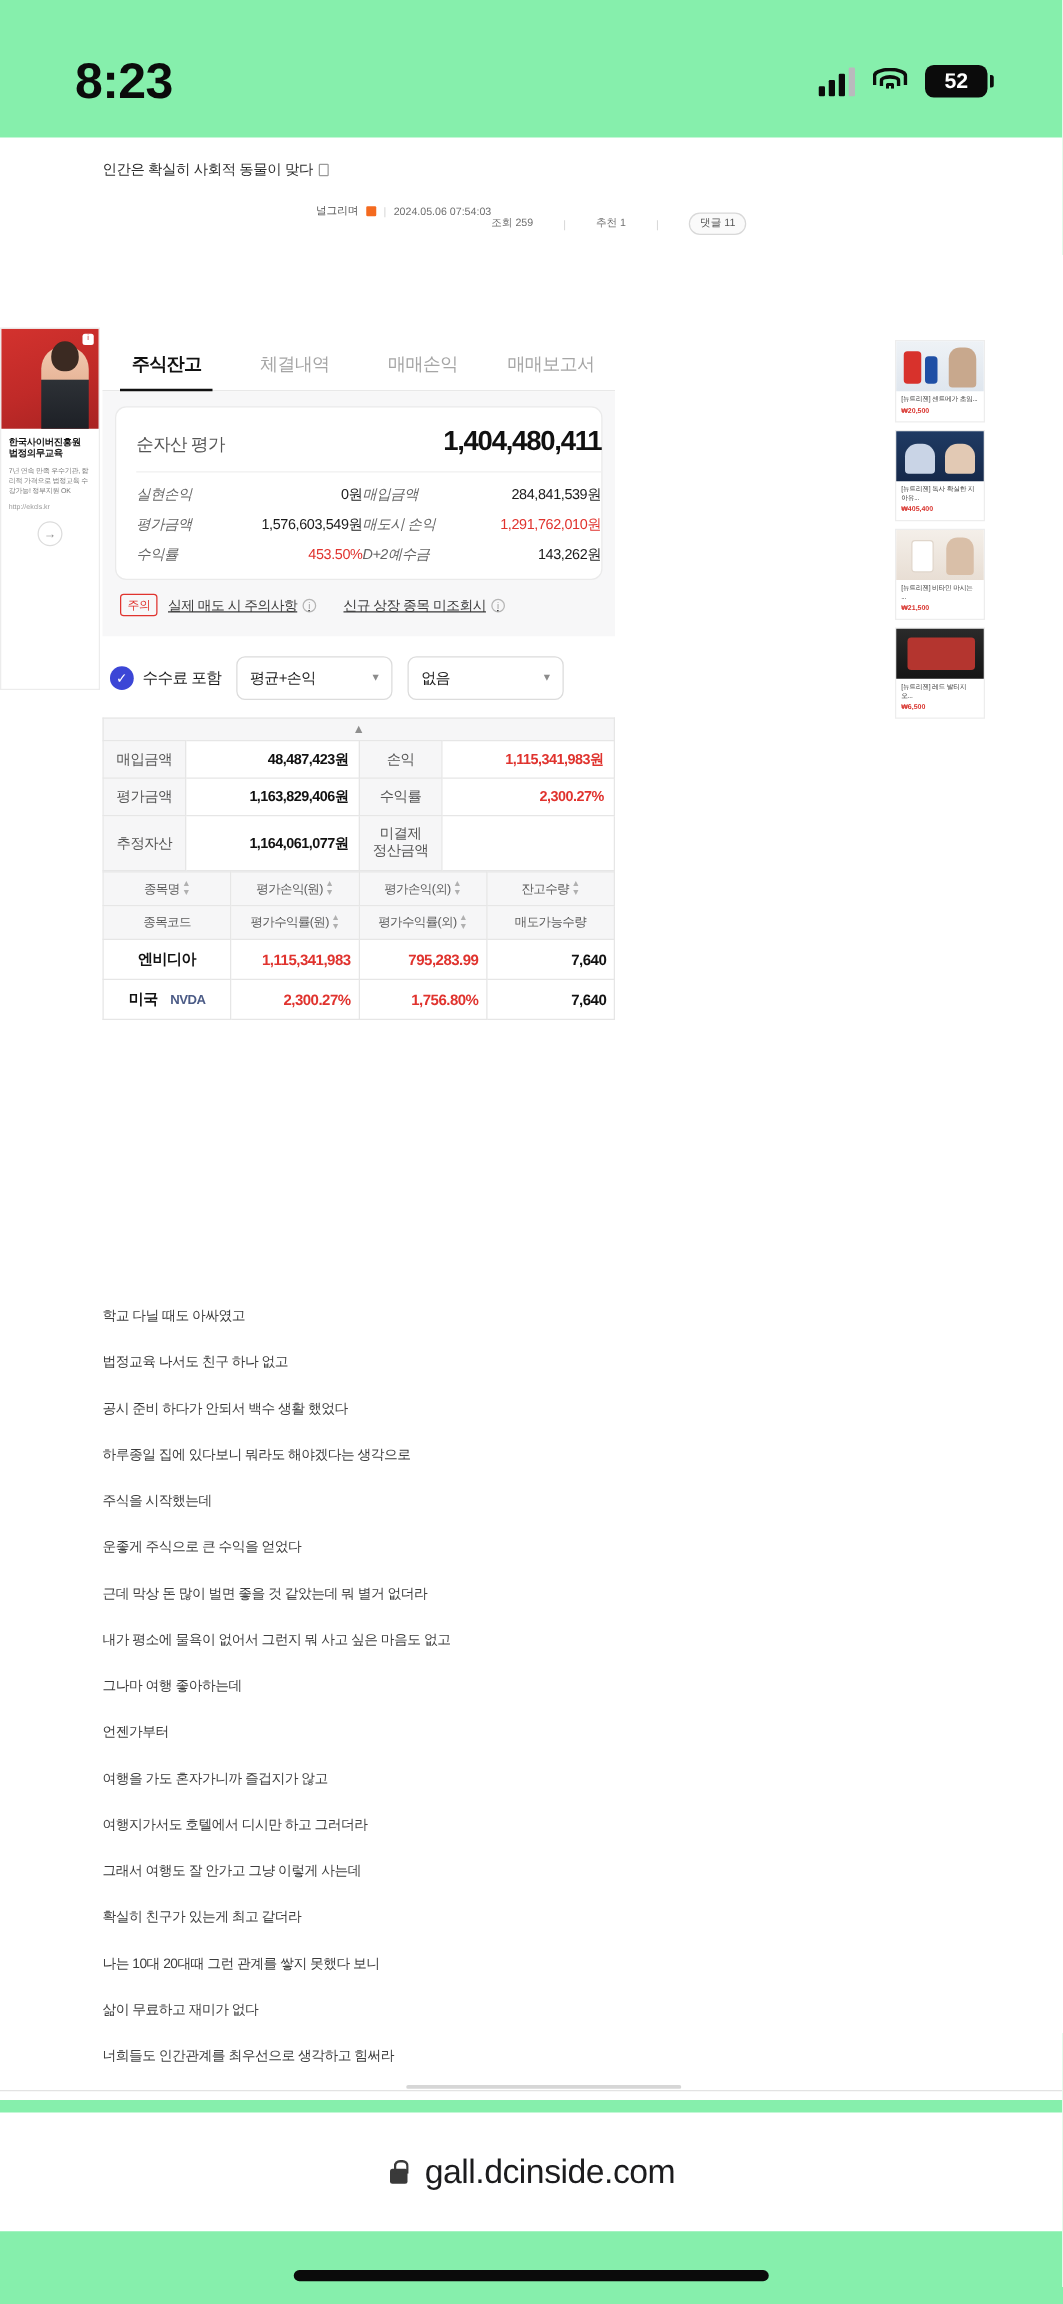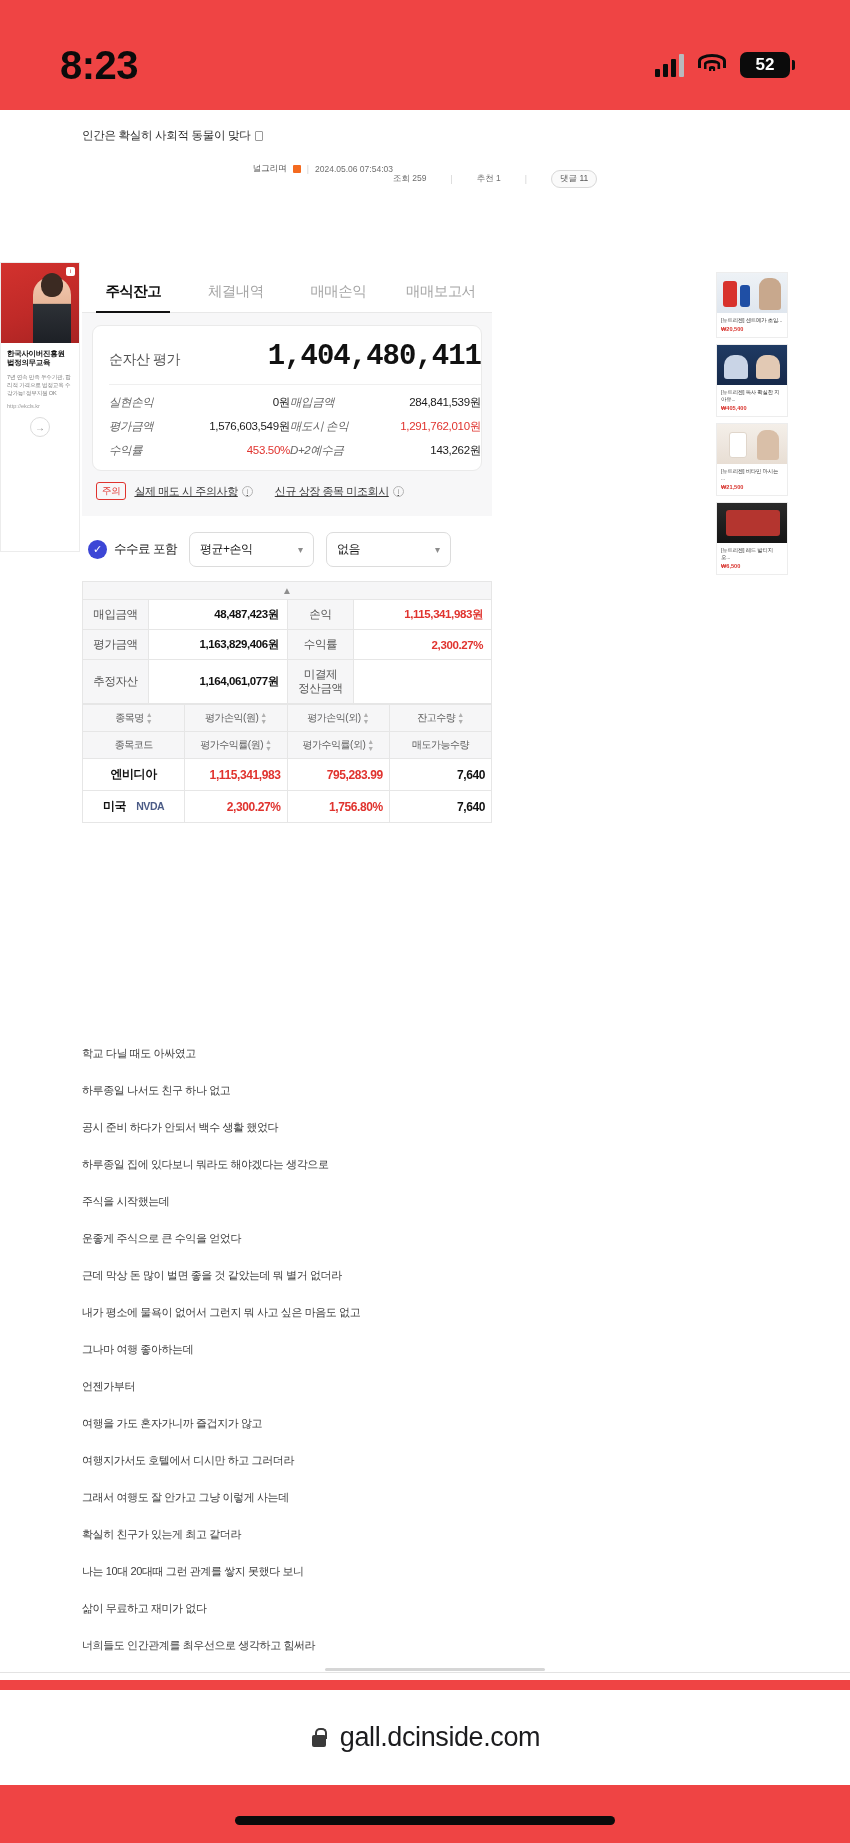--- a/index.html
+++ b/index.html
@@ -2,21 +2,21 @@
 <html><head>
 <meta charset="utf-8">
 <style>
   * { box-sizing: border-box; margin: 0; padding: 0; }
   html, body {
     width: 850px; height: 1843px;
     background: #ffffff;
     font-family: "Liberation Sans", "DejaVu Sans", sans-serif;
     -webkit-font-smoothing: antialiased;
   }
-  .phone { position: relative; width: 850px; height: 1843px; background:#ef4444; overflow:hidden; }
+  .phone { position: relative; width: 850px; height: 1843px; background:#86efac; overflow:hidden; }
 
   
   .statusbar {
     position:absolute; top:0; left:0; width:850px; height:110px;
     display:flex; align-items:center; justify-content:space-between;
     padding: 20px 60px 0 60px;
   }
   .sb-time { font-size:40px; font-weight:700; color:#0b0b0b; letter-spacing:-0.5px; }
   .sb-right { display:flex; align-items:center; gap:14px; }
   .sig { display:flex; align-items:flex-end; gap:3px; height:24px; }
@@ -92,21 +92,21 @@
 
   .tabs { display:flex; align-items:flex-end; gap:0; border-bottom:1px solid #e8e8e8; }
   .tab { flex:1; text-align:center; padding:12px 0 11px 0; font-size:14.5px; color:#a6a6a6; letter-spacing:-0.6px; }
   .tab.active { color:#111; font-weight:700; position:relative; }
   .tab.active::after { content:""; position:absolute; left:14%; right:14%; bottom:-1px; height:2.5px; background:#111; }
 
   .summary-wrap { background:#f7f7f8; padding:12px 10px 14px 10px; }
   .card { background:#fff; border:1px solid #eaeaea; border-radius:9px; padding:14px 0 12px 16px; }
   .net-row { display:flex; align-items:baseline; justify-content:space-between; padding-bottom:11px; border-bottom:1px solid #efefef; }
   .net-label { font-size:14px; color:#555; letter-spacing:-0.5px; }
-  .net-value { font-size:29px; font-weight:700; color:#111; letter-spacing:-1px;font-family:Liberation Mono, monospace; }
+  .net-value { font-size:22px; font-weight:700; color:#111; letter-spacing:-1px; }
 
   .kv { margin-top:10px; display:grid; grid-template-columns: 64px 1fr 74px 1fr; row-gap:9px; align-items:baseline; }
   .kv .k { font-size:11.5px; color:#666; letter-spacing:-0.4px;font-style:italic; }
   .kv .v { font-size:11.5px; color:#1b1b1b; text-align:right; letter-spacing:-0.3px; }
   .kv .v.red { color:#e0332e; font-weight:400; }
 
   .notice { display:flex; align-items:center; gap:8px; padding:11px 4px 2px 4px; }
   .notice .warn { border:1px solid #e0332e; color:#e0332e; font-size:9.5px; padding:1.5px 5px; border-radius:3px; letter-spacing:-0.3px;}
   .notice .txt { font-size:11px; color:#3a3a3a; letter-spacing:-0.4px; display:flex; align-items:center; gap:4px;text-decoration:underline;}
   .notice .txt2 { margin-left:14px; }
@@ -380,21 +380,21 @@
           <td class="rnum">2,300.27%</td>
           <td class="rnum">1,756.80%</td>
           <td class="knum">7,640</td>
         </tr>
       </tbody>
         </table>
     </div>
 
     <div class="body-text">
       <p>학교 다닐 때도 아싸였고</p>
-      <p>하루종일 나서도 친구 하나 없고</p>
+      <p>법정교육 나서도 친구 하나 없고</p>
       <p>공시 준비 하다가 안되서 백수 생활 했었다</p>
       <p>하루종일 집에 있다보니 뭐라도 해야겠다는 생각으로</p>
       <p>주식을 시작했는데</p>
       <p>운좋게 주식으로 큰 수익을 얻었다</p>
       <p>근데 막상 돈 많이 벌면 좋을 것 같았는데 뭐 별거 없더라</p>
       <p>내가 평소에 물욕이 없어서 그런지 뭐 사고 싶은 마음도 없고</p>
       <p>그나마 여행 좋아하는데</p>
       <p>언젠가부터</p>
       <p>여행을 가도 혼자가니까 즐겁지가 않고</p>
       <p>여행지가서도 호텔에서 디시만 하고 그러더라</p>

